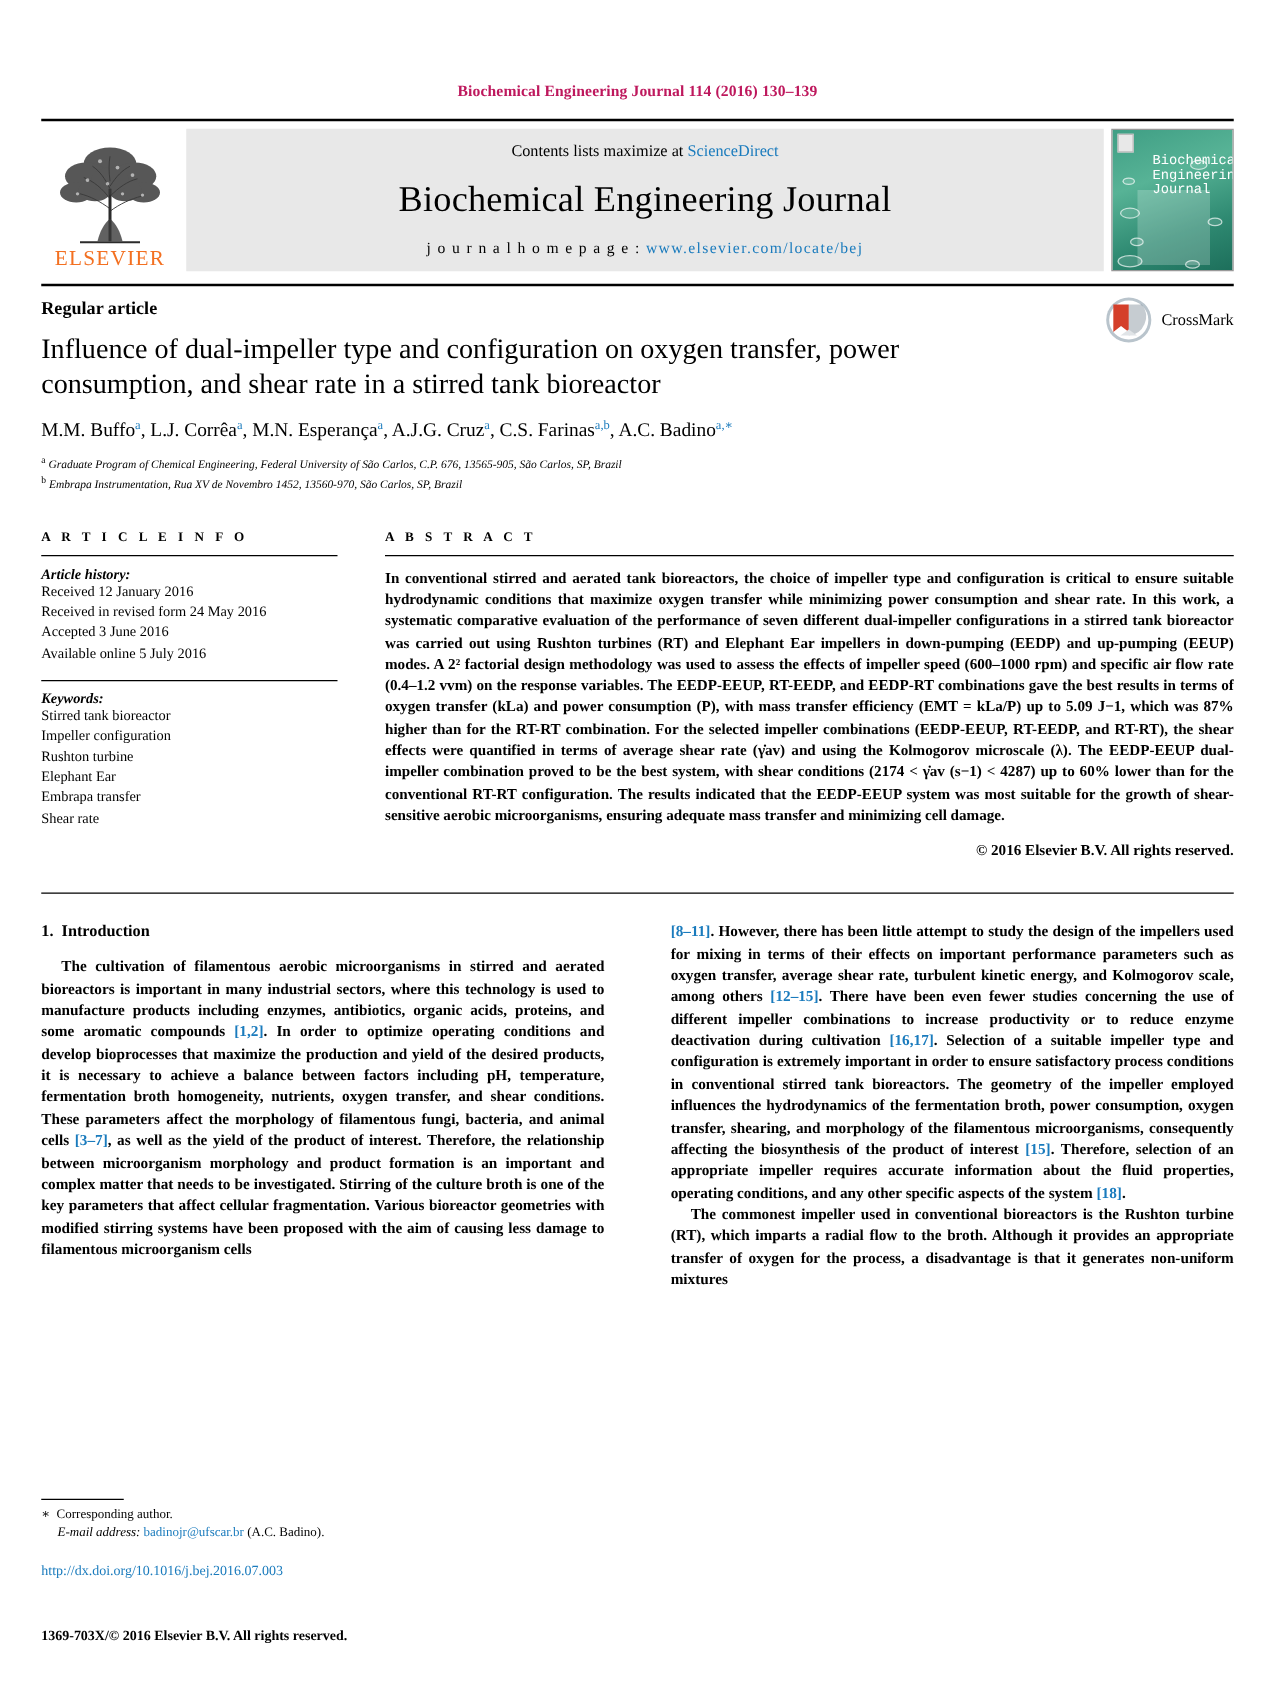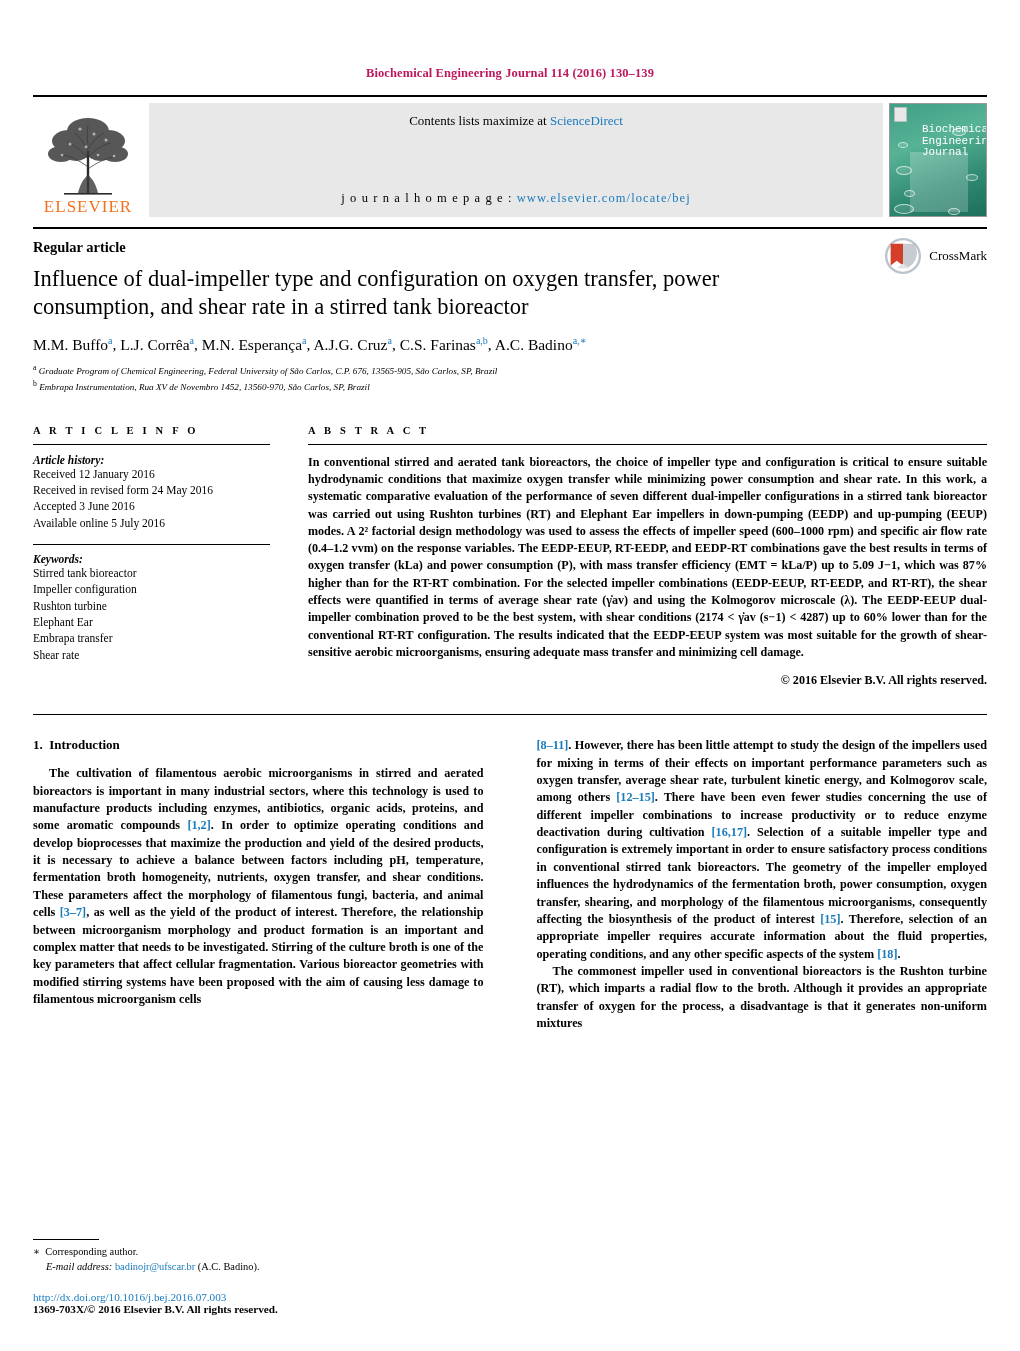--- a/index.html
+++ b/index.html
@@ -185,21 +185,21 @@
     left: 33px;
     bottom: 36px;
     width: 435px;
   }
   .fn-rule { border-top: 1.2px solid #000; width: 66px; margin-bottom: 5px; }
   .fn-line { font-size: 10.4px; line-height: 1.44; }
   .fn-line .lbl { font-style: italic; }
   .fn-mail { color: #1a7bbd; }
   .doi-block { margin-top: 16px; }
   .doi { color: #1a7bbd; font-size: 11.2px; display: block; }
-  .issn { font-size: 11.2px; font-weight: bold; display: block; }
+  .issn { font-size: 11.2px; font-weight: bold; display: block; margin-top: 40px; }
 </style>
 </head>
 <body>
 
 <div class="page">
 
   <div class="running-head">Biochemical Engineering Journal 114 (2016) 130–139</div>
 
   <div class="masthead">
 
@@ -235,20 +235,21 @@
         <path d="M36 82 C38 74 41 68 46 64 C51 68 54 74 56 82 Z" fill="#3a3a3a" opacity="0.8"></path>
         <rect x="22" y="82" width="48" height="1.6" fill="#2b2b2b"></rect>
       </svg>
       <div class="elsevier-word">ELSEVIER</div>
     </div>
 
     <div class="journal-band">
       <div class="contents-line">
         <span>Contents lists maximize at </span><span class="sd">ScienceDirect</span>
       </div>
+      <div class="journal-name">Biochemical Engineering Journal</div>
       <div class="homepage-line">
         <span>j o u r n a l   h o m e p a g e :  </span><span class="url">www.elsevier.com/locate/bej</span>
       </div>
     </div>
 
     <div class="cover-thumb">
       <div class="cv-badge"></div>
       <div class="cv-title">
         <div>Biochemical</div>
         <div>Engineering</div>

